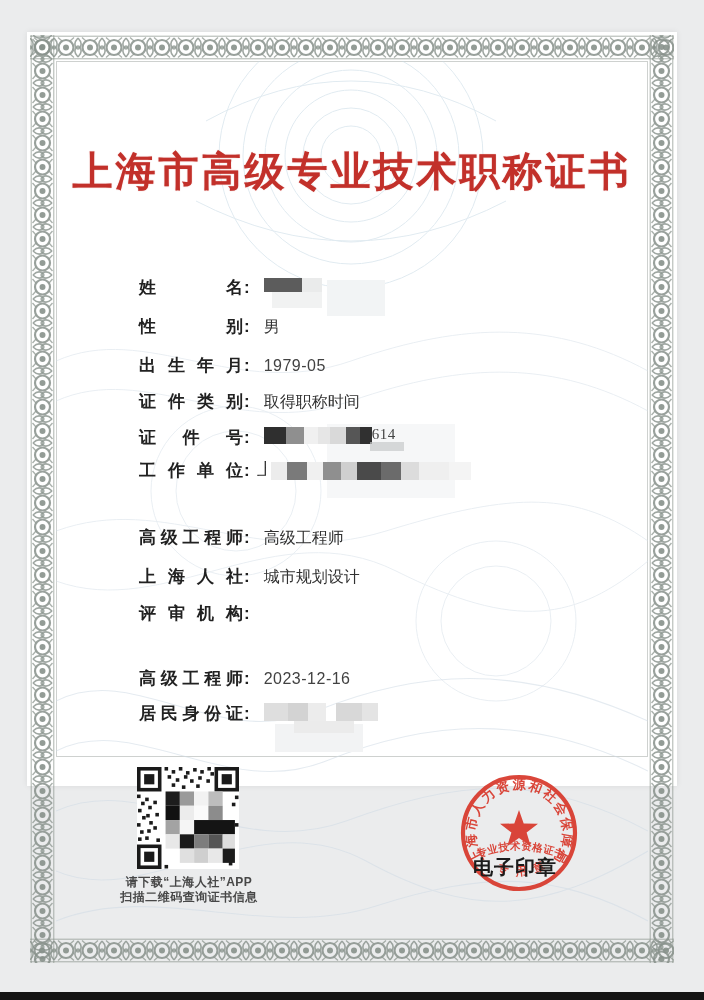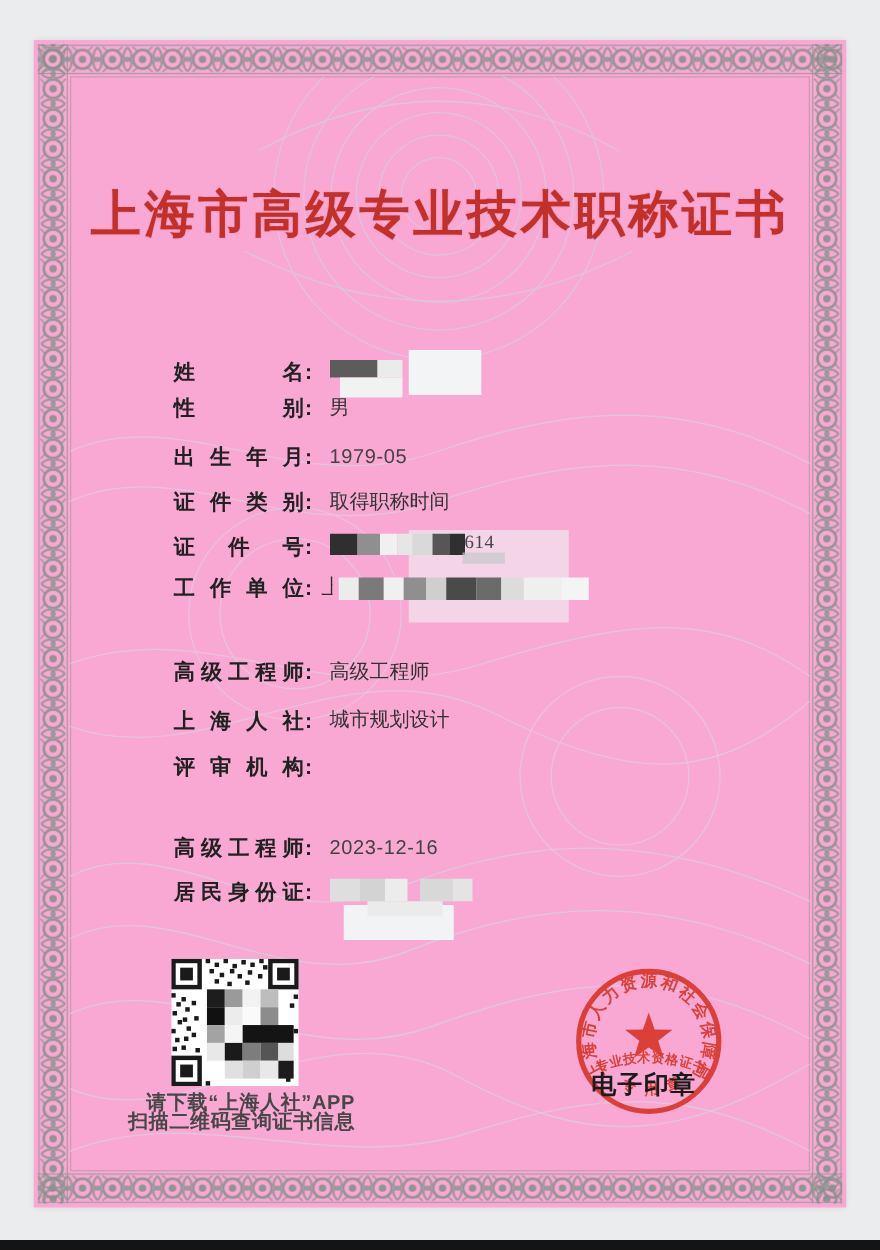--- a/index.html
+++ b/index.html
@@ -4,22 +4,22 @@
 <style>
   html,body{margin:0;padding:0;}
   body{
     width:704px;height:1000px;position:relative;overflow:hidden;
     background:#ebeced;
     font-family:"Liberation Sans", sans-serif;
     -webkit-font-smoothing:antialiased;
   }
   .bottom-bar{position:absolute;left:0;right:0;bottom:0;height:8px;background:#141414;}
   .paper{
-    position:absolute;left:27px;top:32px;width:650px;height:934px;
-    background:#f9a8d4;box-shadow:0 0 6px rgba(0,0,0,.08);
+    position:absolute;left:27px;top:32px;width:650px;height:754px;
+    background:#ffffff;box-shadow:0 0 6px rgba(0,0,0,.08);
   }
   .strip{position:absolute;}
   .strip.top{left:3px;top:3px;}
   .strip.bottom{left:3px;top:906px;}
   .strip.left{left:3px;top:3px;}
   .strip.right{left:622px;top:3px;}
   .inner-line{position:absolute;inset:29px;border:1px solid rgba(125,135,130,.38);pointer-events:none;}
   .watermark{position:absolute;left:29px;top:29px;}
   .content{position:absolute;inset:0;}
   .cert-title{
@@ -40,22 +40,22 @@
   .wrapval{width:332px;line-height:25px;margin-top:-2px;}
   .mos{position:relative;display:inline-block;margin-left:14px;height:20px;}
   .mos div{position:absolute;}
   .ghost{position:absolute;pointer-events:none;}
   .partial-char{
     display:inline-block;width:9px;overflow:hidden;font-size:17px;
     font-family:"Liberation Serif", serif;color:#2d2d2d;line-height:20px;white-space:nowrap;
   }
   .qr-wrap{position:absolute;left:110px;top:735px;width:102px;height:102px;}
   .qr-caption{
-    position:absolute;left:67px;top:843px;width:190px;text-align:right;
-    font-size:16px;font-weight:bold;color:#474747;line-height:15px;letter-spacing:.5px;
+    position:absolute;left:67px;top:843px;width:190px;text-align:center;
+    font-size:12px;font-weight:bold;color:#474747;line-height:15px;letter-spacing:.5px;
   }
   .seal-wrap{position:absolute;left:417px;top:726px;width:150px;height:150px;}
   .seal-wrap svg{opacity:.93;}
   .seal-overlay{
     position:absolute;left:29px;top:96px;font-size:20px;font-weight:900;
     color:#1b1b1b;letter-spacing:1px;white-space:nowrap;
   }
 </style>
 </head>
 <body>
@@ -171,21 +171,21 @@
   </svg>
 
   <div class="content">
 
     <div class="ghost" style="left:300px;top:248px;width:58px;height:36px;background:#f2f4f5;"></div>
     <div class="ghost" style="left:300px;top:392px;width:128px;height:74px;background:rgba(240,242,243,.6);"></div>
     <div class="ghost" style="left:248px;top:692px;width:88px;height:28px;background:#f2f3f4;"></div>
 
     <div class="cert-title">上海市高级专业技术职称证书</div>
 
-    <div class="row" style="top:255px">
+    <div class="row" style="top:245px">
       <span class="flabel">姓名</span>
         <span class="colon">:</span>
       <span class="mos" style="width:90px">
         <div style="left:0;top:1px;width:38px;height:14px;background:#5c5c5c;"></div>
         <div style="left:38px;top:1px;width:20px;height:14px;background:#eaebeb;"></div>
         <div style="left:8px;top:15px;width:50px;height:16px;background:#f1f2f2;"></div>
       </span>
     </div>
 
     <div class="row" style="top:284px">

